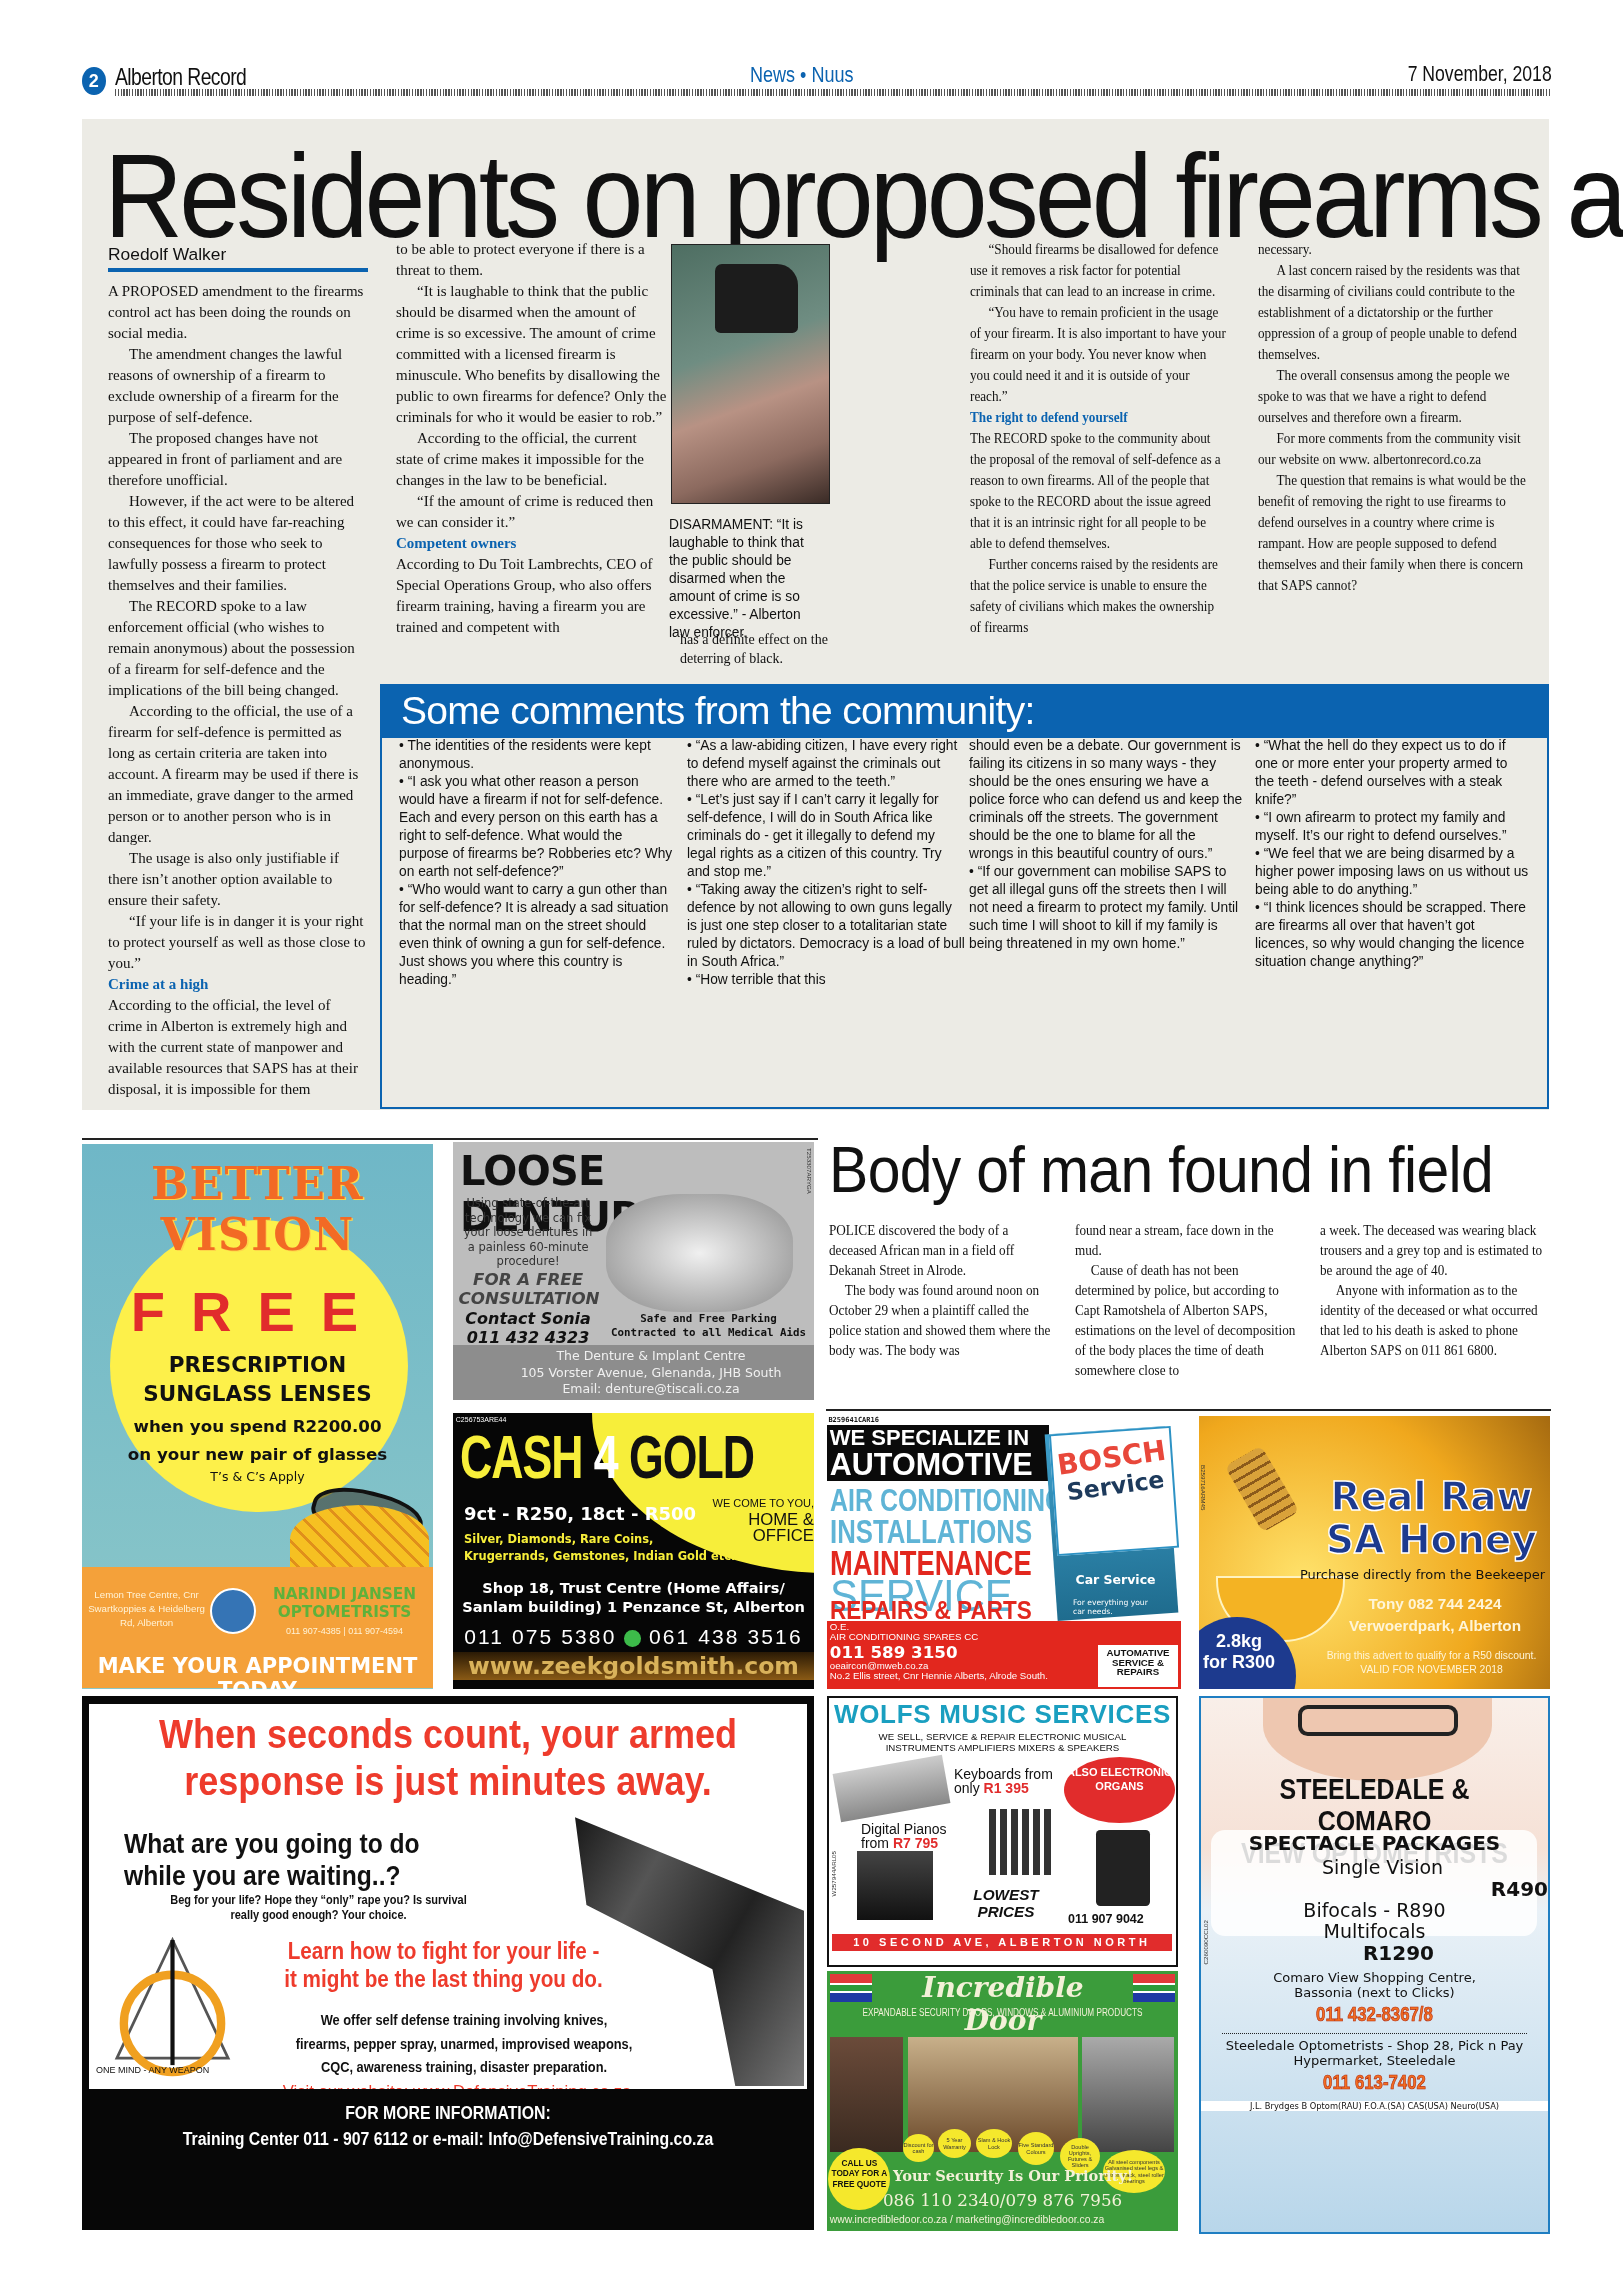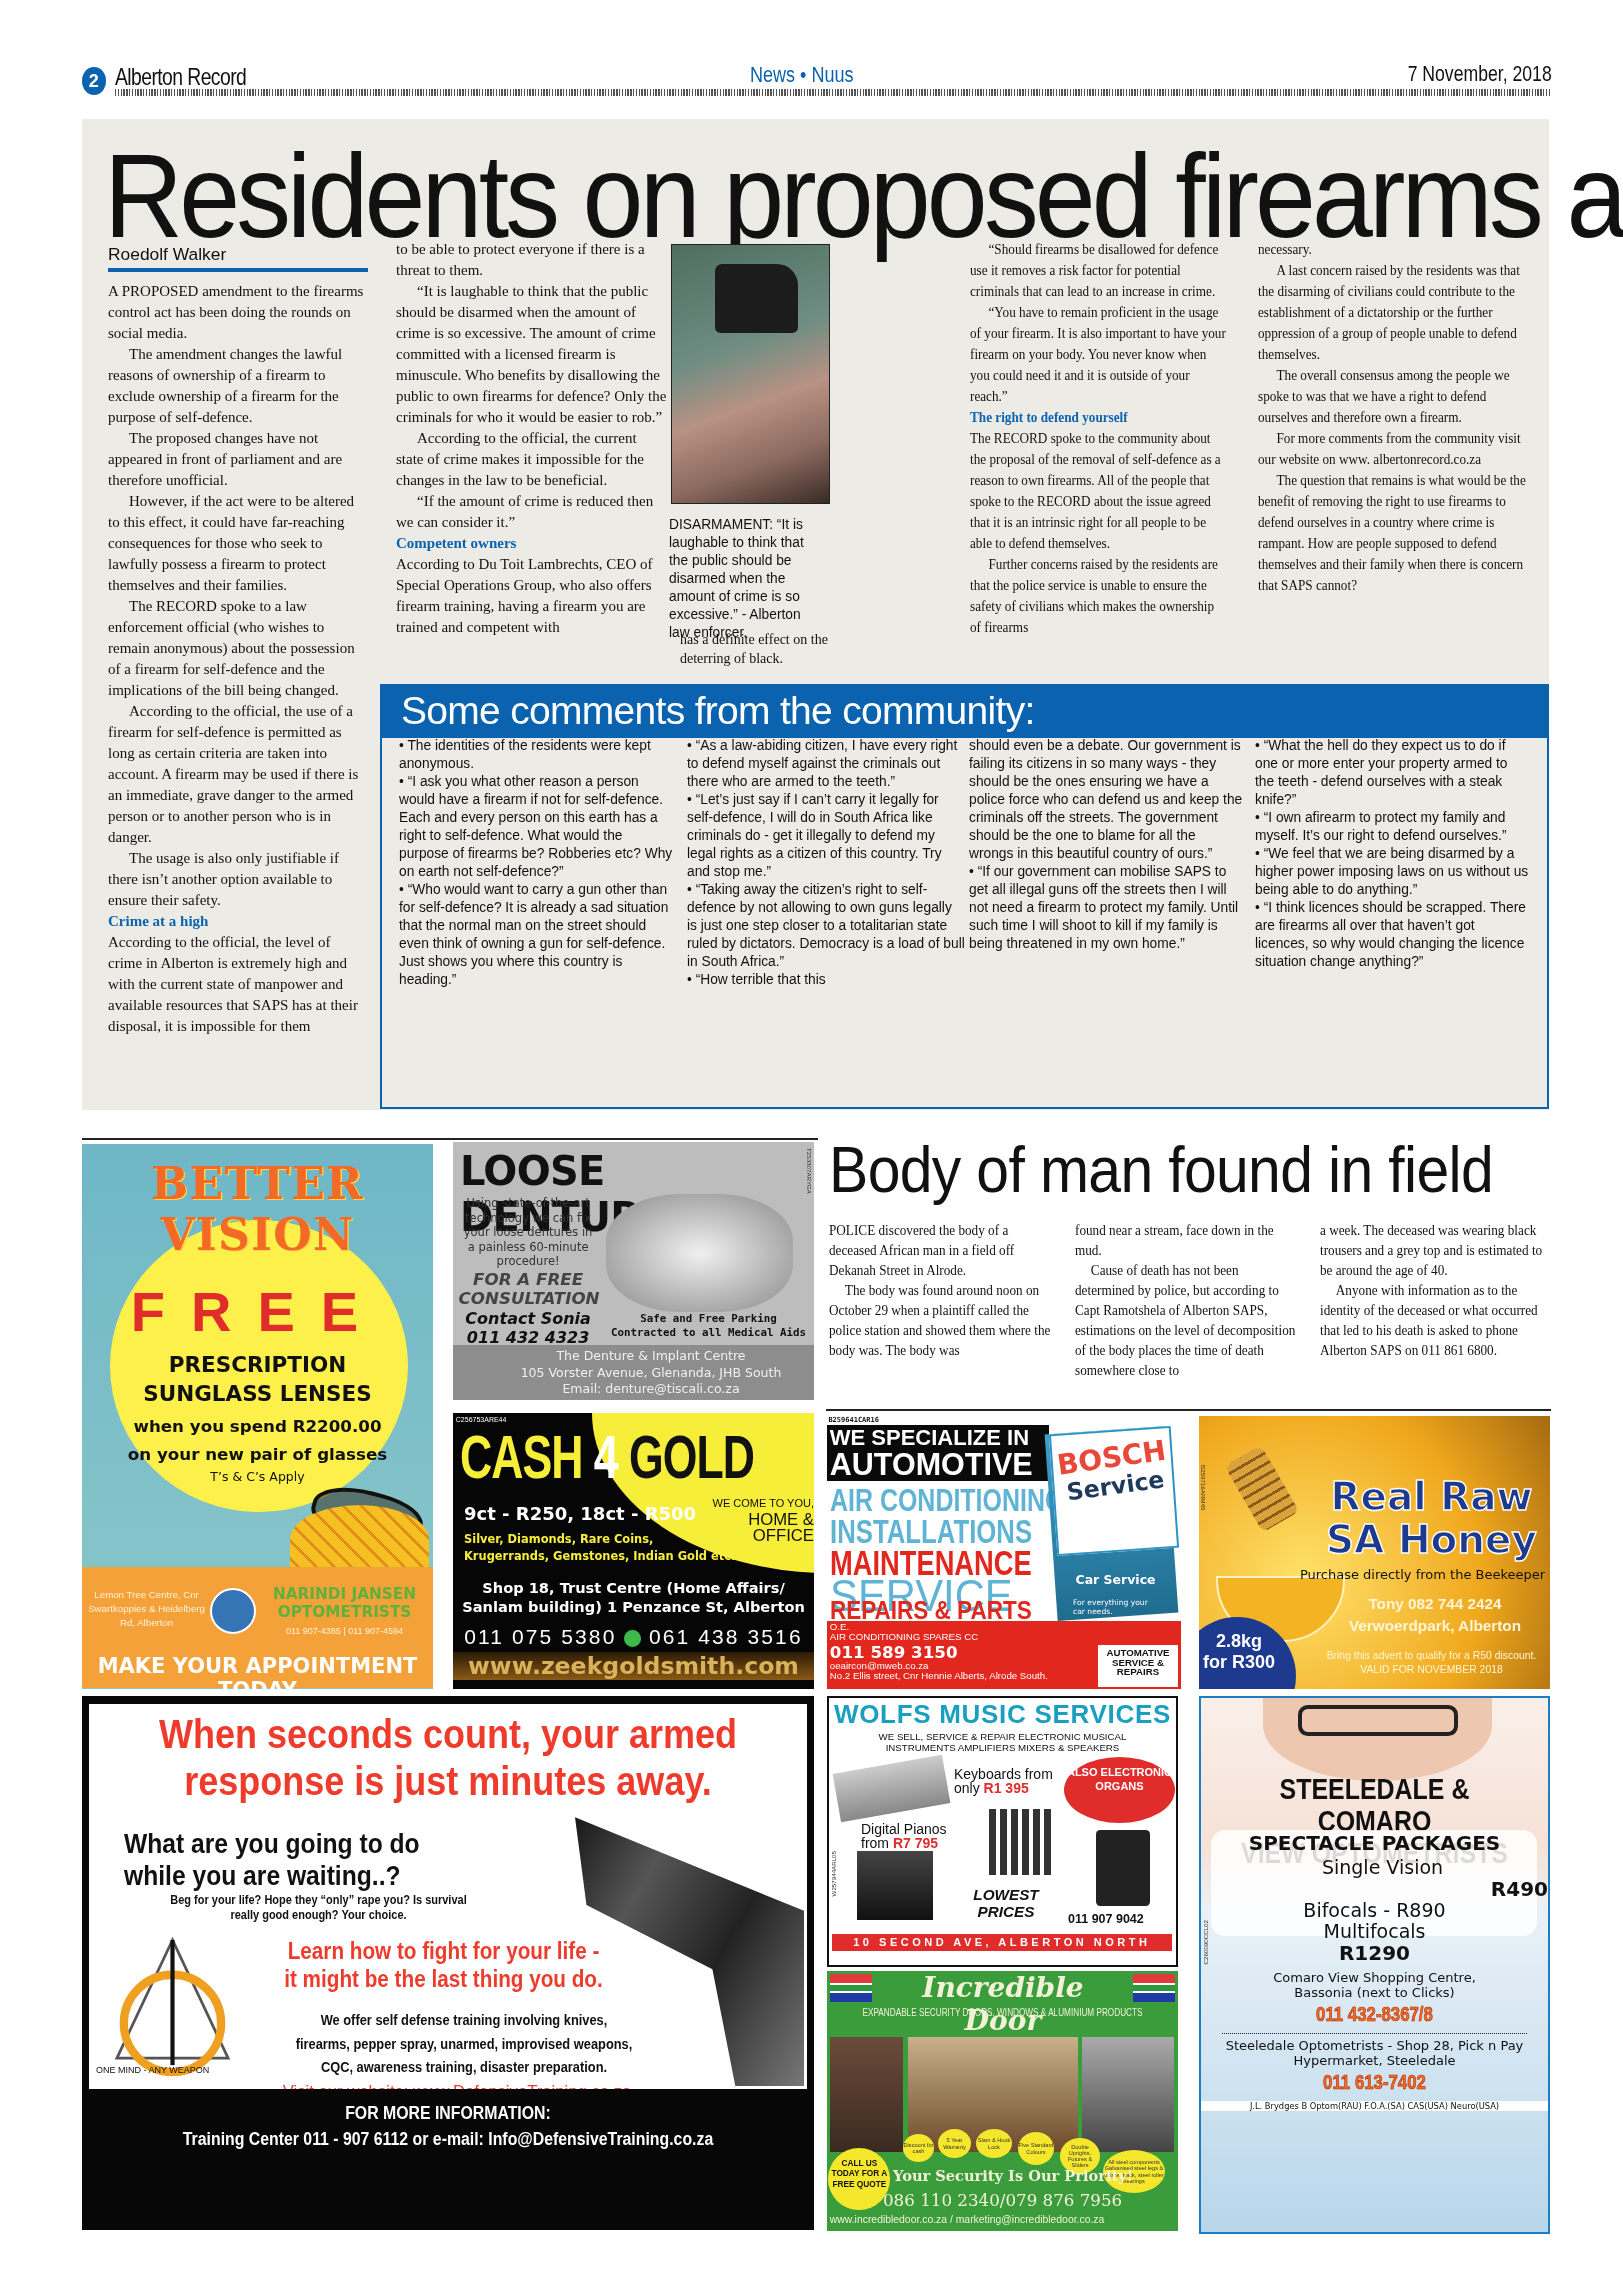--- a/index.html
+++ b/index.html
@@ -151,20 +151,21 @@
 <div class="abs byrule"></div>
 
 <div class="abs col" id="mcol1" style="left:108px;top:281px;width:260px;">
     <p class="noind">A PROPOSED amendment to the firearms control act has been doing the rounds on social media.</p>
     <p>The amendment changes the lawful reasons of ownership of a firearm to exclude ownership of a firearm for the purpose of self-defence.</p>
     <p>The proposed changes have not appeared in front of parliament and are therefore unofficial.</p>
     <p>However, if the act were to be altered to this effect, it could have far-reaching consequences for those who seek to lawfully possess a firearm to protect themselves and their families.</p>
     <p>The RECORD spoke to a law enforcement official (who wishes to remain anonymous) about the possession of a firearm for self-defence and the implications of the bill being changed.</p>
     <p>According to the official, the use of a firearm for self-defence is permitted as long as certain criteria are taken into account. A firearm may be used if there is an immediate, grave danger to the armed person or to another person who is in danger.</p>
     <p>The usage is also only justifiable if there isn’t another option available to ensure their safety.</p>
+    <p>“If your life is in danger it is your right to protect yourself as well as those close to you.”</p>
     <p class="sub">Crime at a high</p>
     <p class="noind">According to the official, the level of crime in Alberton is extremely high and with the current state of manpower and available resources that SAPS has at their disposal, it is impossible for them</p>
   </div>
 <div class="abs col" id="mcol2" style="left:396px;top:239px;width:271px;">
     <p class="noind">to be able to protect everyone if there is a threat to them.</p>
     <p>“It is laughable to think that the public should be disarmed when the amount of crime is so excessive. The amount of crime committed with a licensed firearm is minuscule. Who benefits by disallowing the public to own firearms for defence? Only the criminals for who it would be easier to rob.”</p>
     <p>According to the official, the current state of crime makes it impossible for the changes in the law to be beneficial.</p>
     <p>“If the amount of crime is reduced then we can consider it.”</p>
     <p class="sub">Competent owners</p>
     <p class="noind">According to Du Toit Lambrechts, CEO of Special Operations Group, who also offers firearm training, having a firearm you are trained and competent with</p>
@@ -432,21 +433,21 @@
   <div class="abs opt-h">
       <div>STEELEDALE &amp; COMARO</div>
       <div>VIEW OPTOMETRISTS</div>
     </div>
   <div class="abs opt-box"></div>
   <div class="abs opt-pk" style="top:133px;font-weight:bold;font-size:20px;">SPECTACLE PACKAGES</div>
   <div class="abs opt-pk" style="top:158px;font-size:19px;margin-left:8px;">Single Vision</div>
   <div class="abs opt-pk" style="top:179px;font-size:20px;font-weight:bold;text-align:right;">R490</div>
   <div class="abs opt-pk" style="top:201px;font-size:19px;">Bifocals - R890</div>
   <div class="abs opt-pk" style="top:222px;font-size:19px;">Multifocals</div>
-  <div class="abs opt-pk" style="top:243px;font-size:20px;font-weight:bold;">R1290</div>
+  <div class="abs opt-pk" style="top:243px;font-size:20px;font-weight:bold;padding-left:24px;">R1290</div>
   <div class="abs opt-addr" style="top:272px;">
       <div>Comaro View Shopping Centre,</div>
       <div>Bassonia (next to Clicks)</div>
     </div>
   <div class="abs opt-ph" style="top:304px;">011 432-8367/8</div>
   <div class="abs opt-dots" style="top:335px;"></div>
   <div class="abs opt-addr" style="top:340px;">
       <div>Steeledale Optometrists - Shop 28, Pick n Pay</div>
       <div>Hypermarket, Steeledale</div>
     </div>

